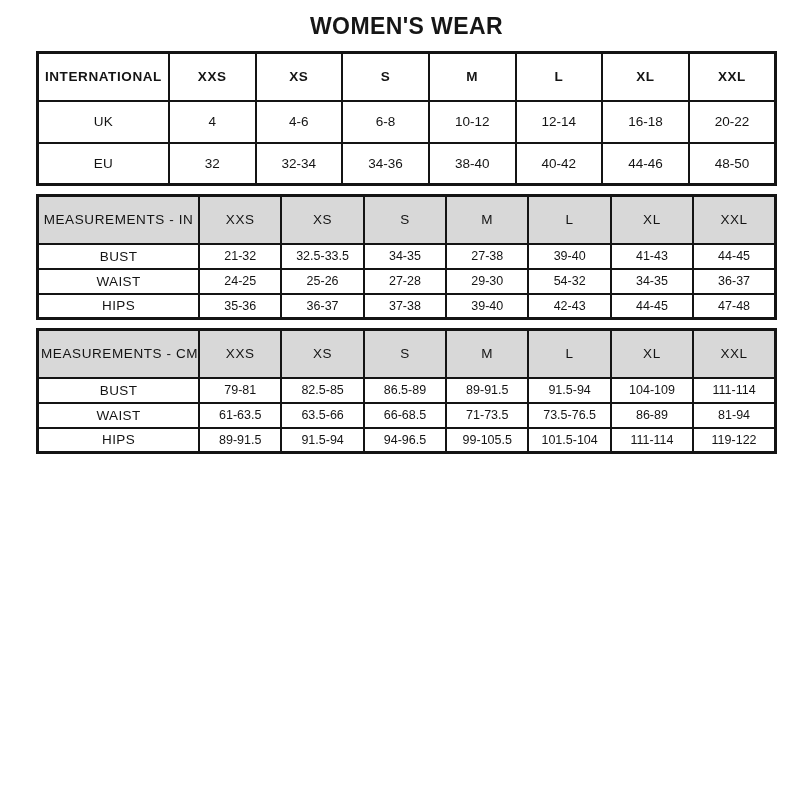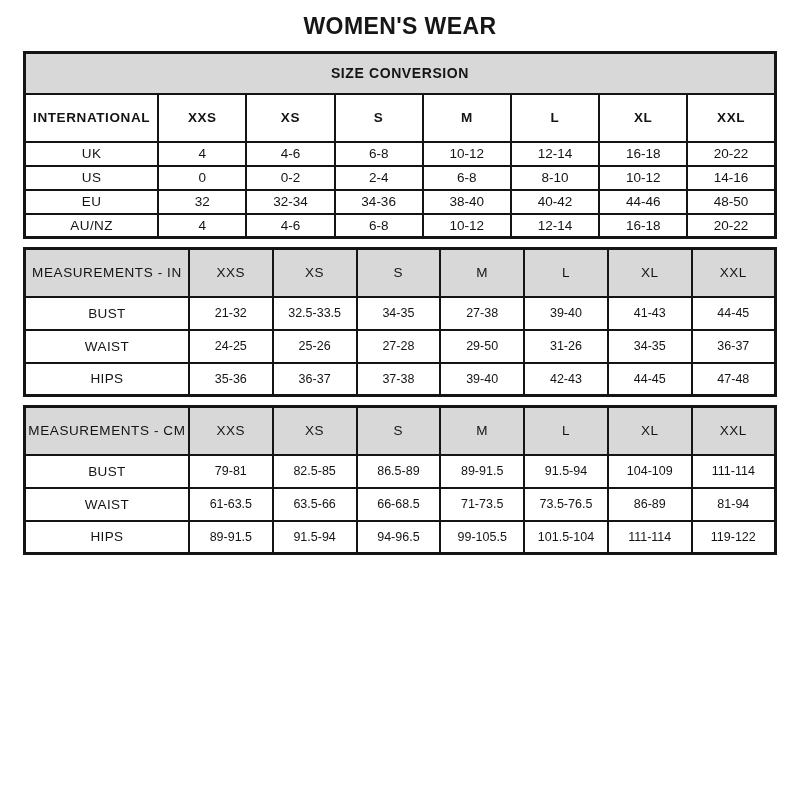--- a/index.html
+++ b/index.html
@@ -8,21 +8,21 @@
     --text:#141414;
   }
   *{box-sizing:border-box;}
   html,body{margin:0;padding:0;}
   body{
     width:800px;height:800px;background:#ffffff;
     font-family:"Liberation Sans", sans-serif;
     color:var(--text);
     overflow:hidden;
   }
-  .page{padding:6px 23px 0 23px;border-radius:32px;}
+  .page{padding:6px 23px 0 36px;border-radius:32px;}
   .title{
     text-align:center;
     font-size:23px;
     font-weight:700;
     letter-spacing:0.4px;
     margin:7px 0 11px 0;
     color:#161616;
   }
   table.size-table{
     width:100%;
@@ -52,22 +52,22 @@
     height:48px;
     font-size:13.5px;
     font-weight:600;
     letter-spacing:0.6px;
   }
   .head-row.shaded td{
     background:var(--header-bg);
     font-weight:400;
   }
   
-  .t1 tr.data-row td{height:24px;font-size:13.5px;}
-  .t2 tr.data-row td, .t3 tr.data-row td{height:33px;margin-top:46px;}
+  .t1 tr.data-row td{height:42px;font-size:13.5px;}
+  .t2 tr.data-row td, .t3 tr.data-row td{height:25px;margin-top:46px;}
   tr.data-row td.row-label{font-size:13.5px;letter-spacing:0.4px;}
   tr.data-row td.value-cell{font-size:12.5px;}
   .t1 tr.data-row td.value-cell{font-size:13.5px;}
 </style>
 </head>
 <body>
 
 <div class="page">
 
   <h1 class="title">WOMEN'S WEAR</h1>
@@ -77,23 +77,20 @@
       <col style="width:17.8%">
       <col style="width:11.74%">
         <col style="width:11.74%">
         <col style="width:11.74%">
       <col style="width:11.74%">
         <col style="width:11.74%">
         <col style="width:11.74%">
       <col style="width:11.74%">
     </colgroup>
     <tbody>
-        <tr class="banner-row">
-          <td colspan="8">SIZE CONVERSION</td>
-        </tr>
         <tr class="head-row">
           <td>INTERNATIONAL</td>
           <td>XXS</td>
           <td>XS</td>
           <td>S</td>
           <td>M</td>
           <td>L</td>
           <td>XL</td>
           <td>XXL</td>
         </tr>
@@ -101,48 +98,28 @@
           <td class="row-label">UK</td>
           <td class="value-cell">4</td>
           <td class="value-cell">4-6</td>
           <td class="value-cell">6-8</td>
           <td class="value-cell">10-12</td>
           <td class="value-cell">12-14</td>
           <td class="value-cell">16-18</td>
           <td class="value-cell">20-22</td>
         </tr>
         <tr class="data-row">
-          <td class="row-label">US</td>
-          <td class="value-cell">0</td>
-          <td class="value-cell">0-2</td>
-          <td class="value-cell">2-4</td>
-          <td class="value-cell">6-8</td>
-          <td class="value-cell">8-10</td>
-          <td class="value-cell">10-12</td>
-          <td class="value-cell">14-16</td>
-        </tr>
-        <tr class="data-row">
           <td class="row-label">EU</td>
           <td class="value-cell">32</td>
           <td class="value-cell">32-34</td>
           <td class="value-cell">34-36</td>
           <td class="value-cell">38-40</td>
           <td class="value-cell">40-42</td>
           <td class="value-cell">44-46</td>
           <td class="value-cell">48-50</td>
-        </tr>
-        <tr class="data-row">
-          <td class="row-label">AU/NZ</td>
-          <td class="value-cell">4</td>
-          <td class="value-cell">4-6</td>
-          <td class="value-cell">6-8</td>
-          <td class="value-cell">10-12</td>
-          <td class="value-cell">12-14</td>
-          <td class="value-cell">16-18</td>
-          <td class="value-cell">20-22</td>
         </tr>
       </tbody>
   </table>
 
   <table class="size-table t2">
     <colgroup>
       <col style="width:21.9%">
       <col style="width:11.16%">
         <col style="width:11.16%">
         <col style="width:11.16%">
@@ -170,22 +147,22 @@
           <td class="value-cell">27-38</td>
           <td class="value-cell">39-40</td>
           <td class="value-cell">41-43</td>
           <td class="value-cell">44-45</td>
         </tr>
         <tr class="data-row">
           <td class="row-label">WAIST</td>
           <td class="value-cell">24-25</td>
           <td class="value-cell">25-26</td>
           <td class="value-cell">27-28</td>
-          <td class="value-cell">29-50</td>
-          <td class="value-cell">31-26</td>
+          <td class="value-cell">29-30</td>
+          <td class="value-cell">54-32</td>
           <td class="value-cell">34-35</td>
           <td class="value-cell">36-37</td>
         </tr>
         <tr class="data-row">
           <td class="row-label">HIPS</td>
           <td class="value-cell">35-36</td>
           <td class="value-cell">36-37</td>
           <td class="value-cell">37-38</td>
           <td class="value-cell">39-40</td>
           <td class="value-cell">42-43</td>

